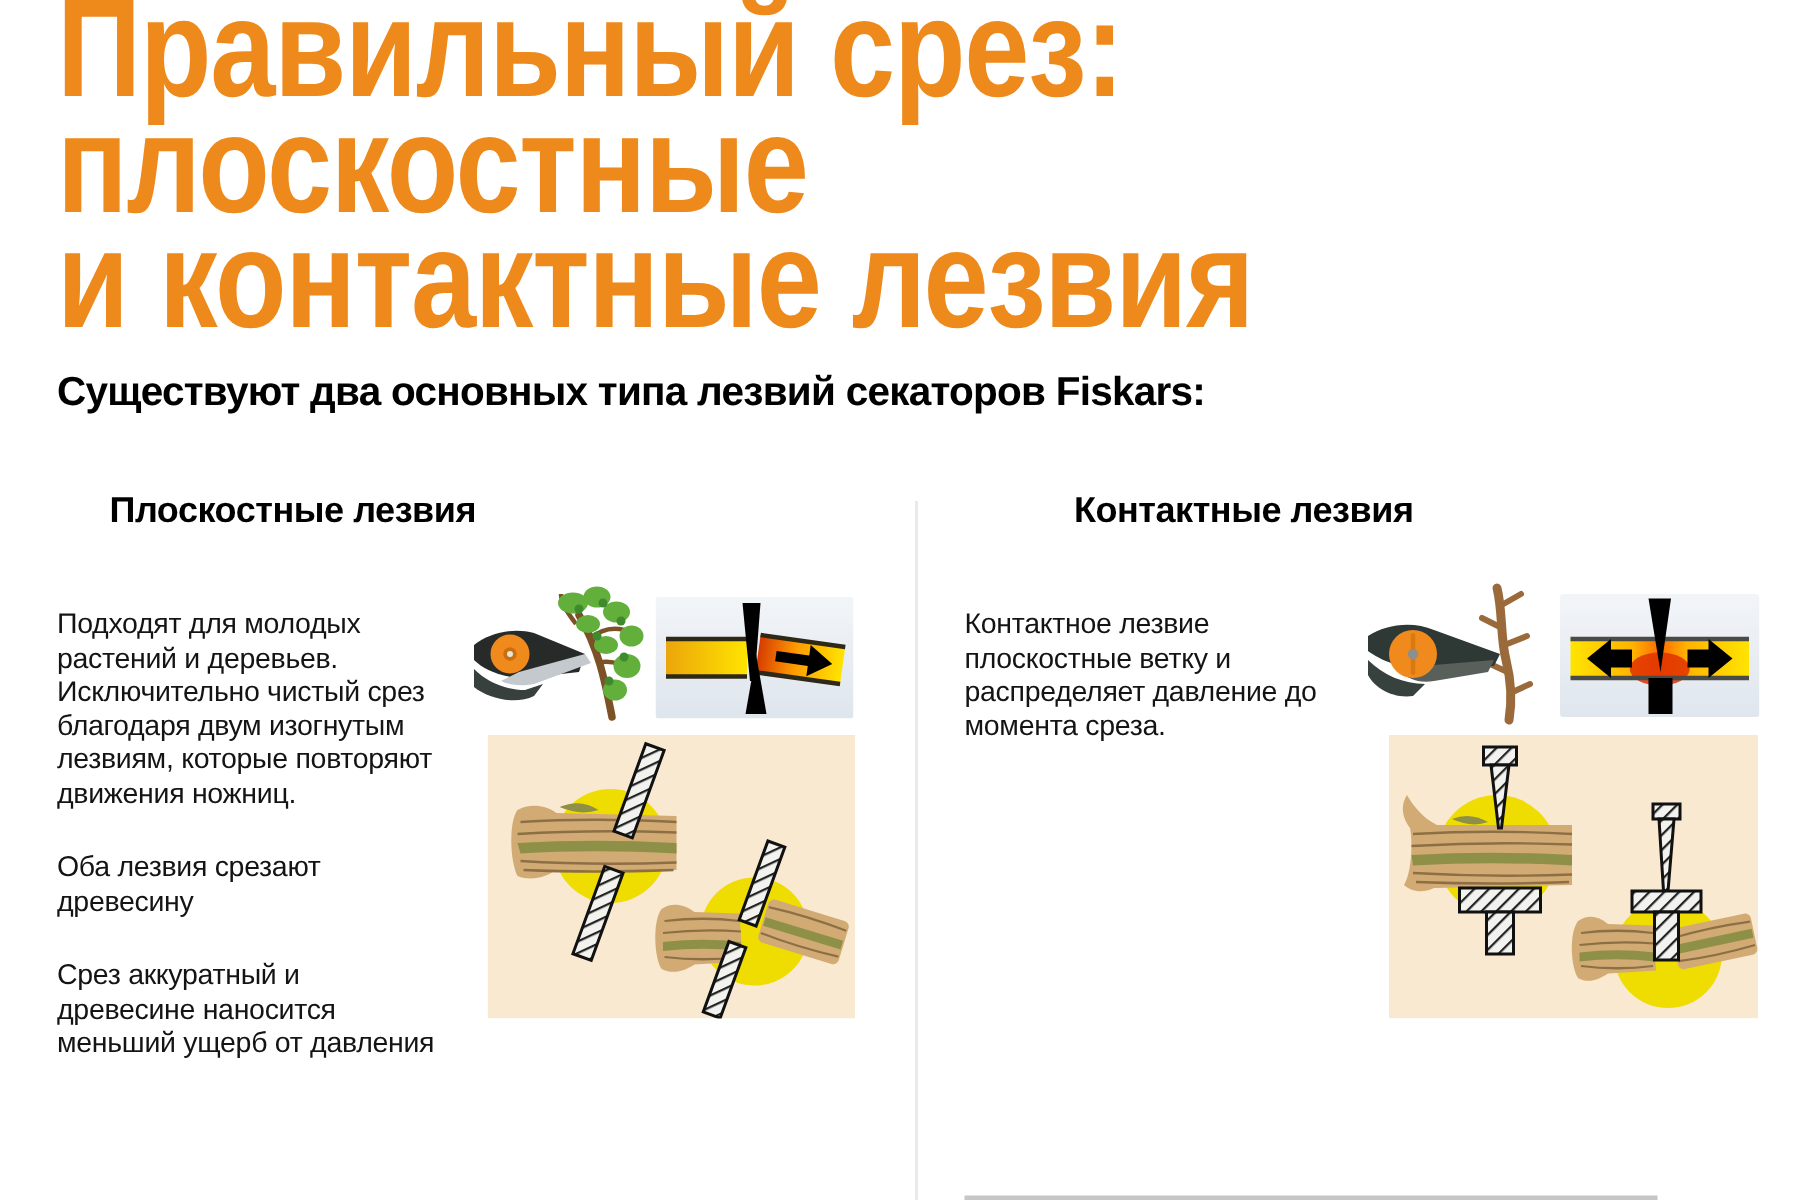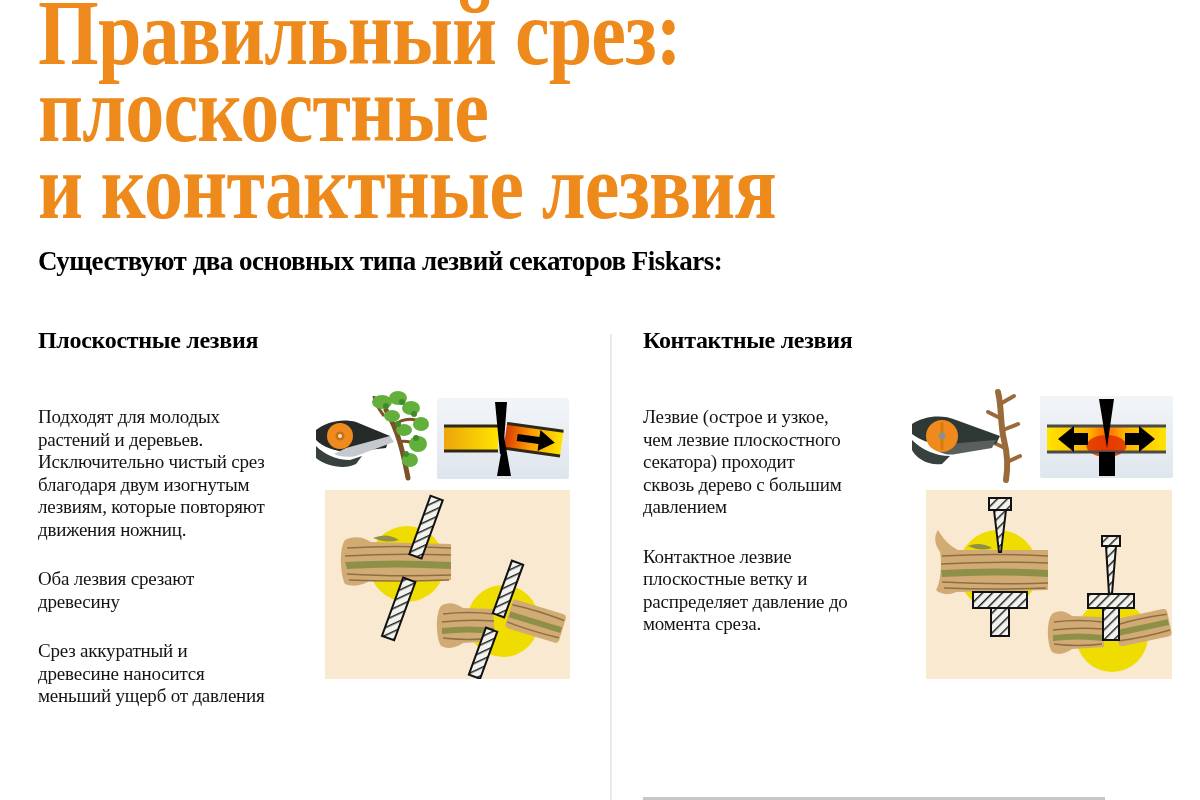--- a/index.html
+++ b/index.html
@@ -1,35 +1,35 @@
 <!DOCTYPE html>
 <html><head>
 <meta charset="utf-8">
 <style>
   * { margin:0; padding:0; box-sizing:border-box; }
   html,body { width:1200px; height:800px; background:#fff; overflow:hidden;
     font-family:"Liberation Sans","DejaVu Sans",sans-serif; }
-  .page { position:relative; width:1042px; height:800px; background:#fff;font-family:Liberation Serif, serif; }
+  .page { position:relative; width:1042px; height:800px; background:#fff; }
 
   .title {
     position:absolute; left:38px; top:-6px;
     font-size:93px; font-weight:bold; line-height:77px; letter-spacing:-1px;
     color:#EE8A1C; white-space:pre-line;
     transform:scaleX(0.84); transform-origin:left top; width:1100px;
   }
   .subtitle {
     position:absolute; left:38px; top:246px;
     font-size:27px; font-weight:bold; letter-spacing:-0.5px; color:#000;
   }
   .col-heading {
     position:absolute; top:327px;
-    font-size:24px; font-weight:bold; letter-spacing:-0.3px; color:#000;
+    font-size:24px; font-weight:bold; letter-spacing:-0.3px; color:#000;margin-left:35px;
   }
   .col-heading.left { left:38px; }
-  .col-heading.right { left:643px; }
+  .col-heading.right { left:681px; }
 
   .paras { position:absolute; top:406px; width:305px; }
   .paras.left { left:38px; }
   .paras.right { left:643px; }
   .paras p {
     font-size:19px; line-height:22.5px; letter-spacing:-0.2px; color:#141414;
     white-space:pre-line; margin:0 0 27px 0;
   }
 
   .divider-v { position:absolute; left:610px; top:334px; width:2px; height:466px; background:#eaeaea; }
@@ -66,25 +66,20 @@
 движения ножниц.</p>
     <p>Оба лезвия срезают
 древесину</p>
     <p>Срез аккуратный и
 древесине наносится
 меньший ущерб от давления</p>
   </div>
 
   <h3 class="col-heading right">Контактные лезвия</h3>
   <div class="paras right">
-    <p>Лезвие (острое и узкое,
-чем лезвие плоскостного
-секатора) проходит
-сквозь дерево с большим
-давлением</p>
     <p>Контактное лезвие
 плоскостные ветку и
 распределяет давление до
 момента среза.</p>
   </div>
 
   <figure class="fig fig-bypass-pruner">
     <svg viewBox="0 0 116 96">
       <path d="M92 92 C88 72 84 48 70 24" stroke="#7d5126" stroke-width="5" fill="none" stroke-linecap="round"></path>
       <path d="M77 40 C84 34 92 32 100 34 M82 56 C90 54 98 56 104 62 M68 30 C62 22 58 16 58 10" stroke="#7d5126" stroke-width="3" fill="none"></path>

